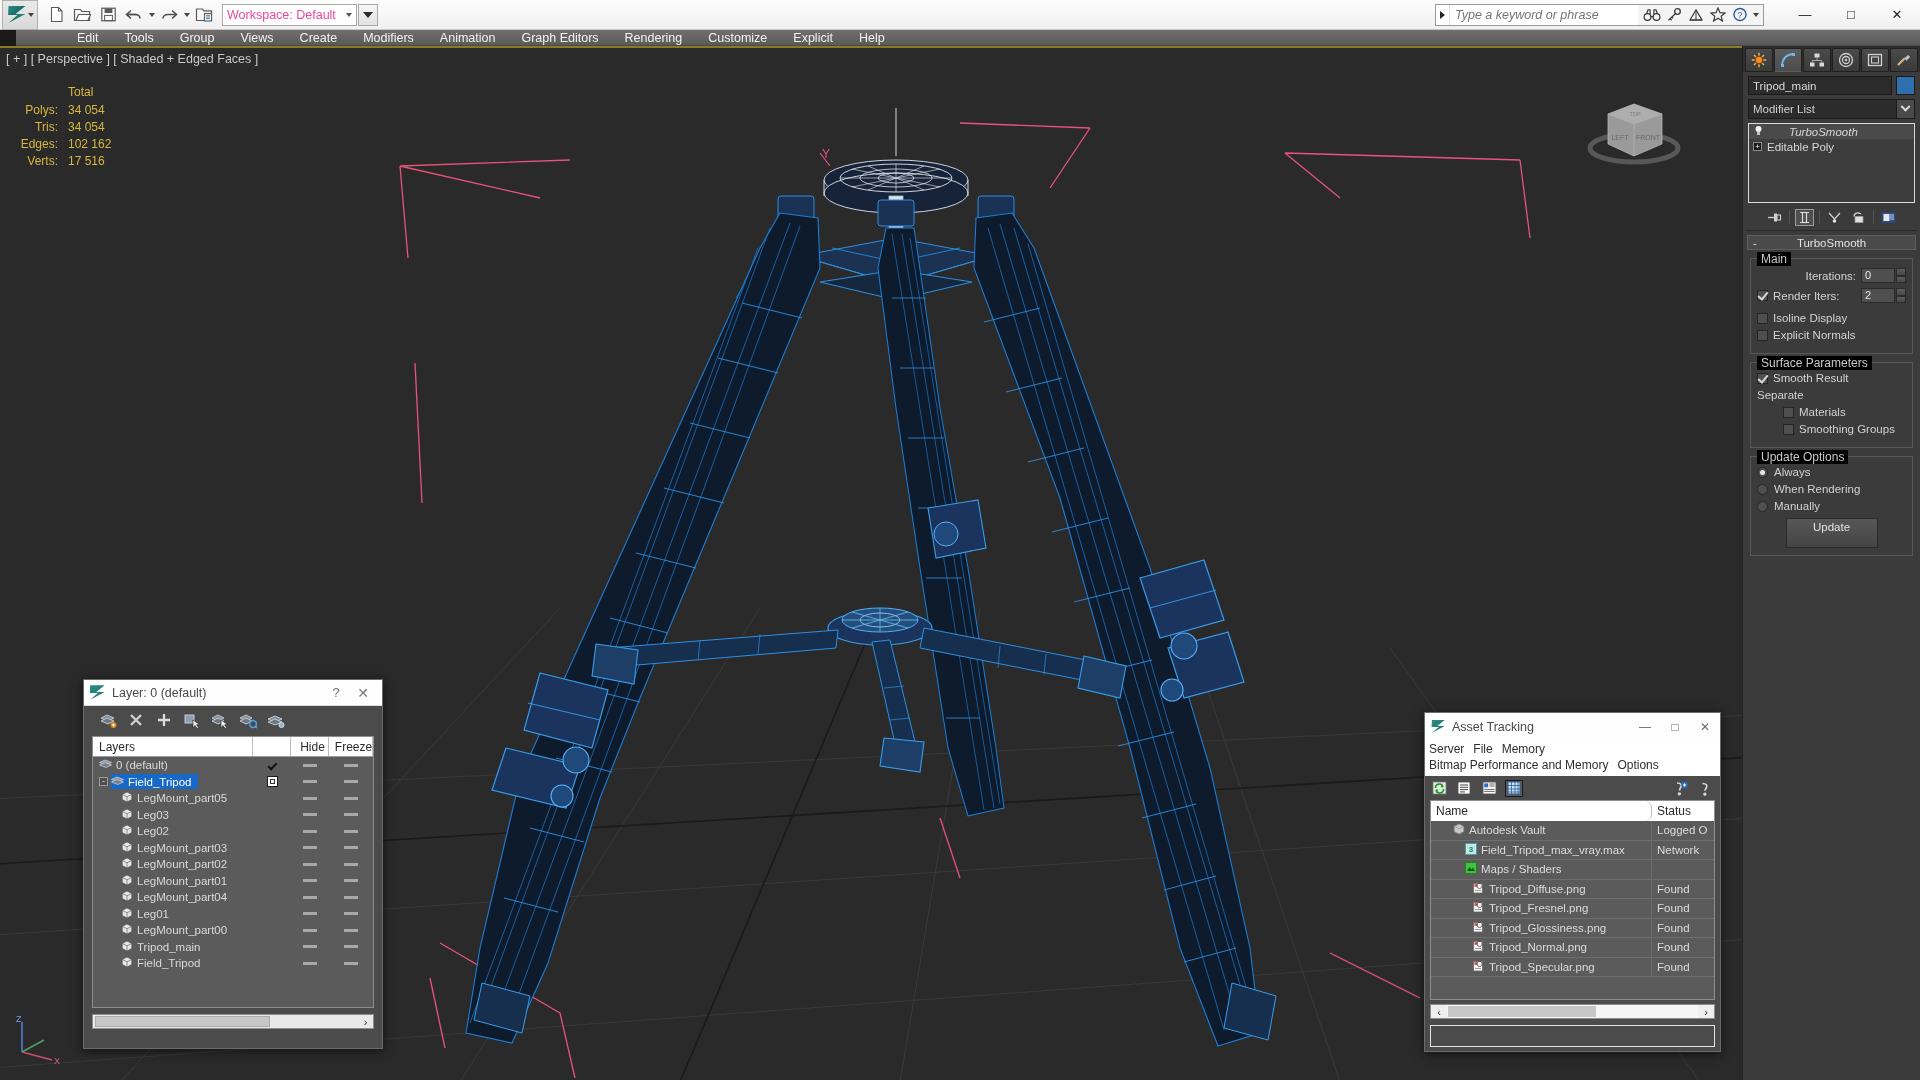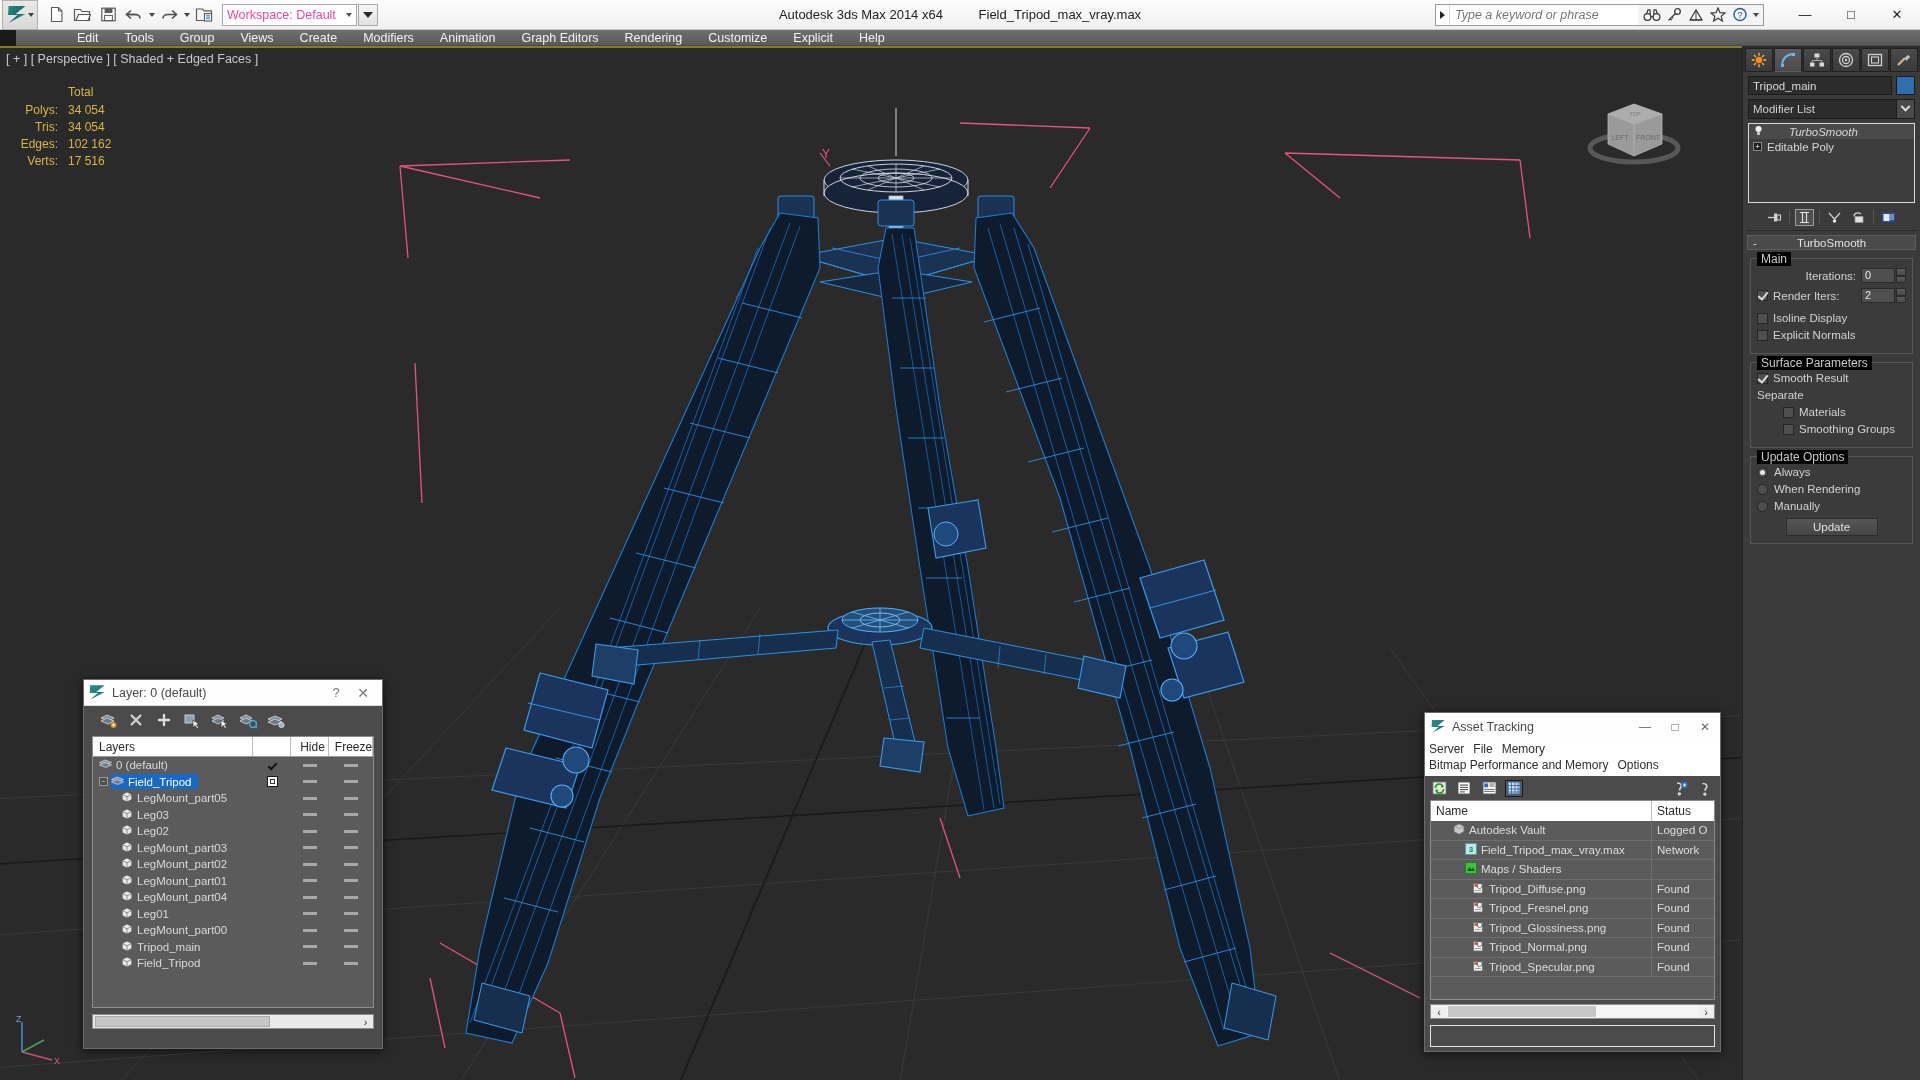--- a/index.html
+++ b/index.html
@@ -163,21 +163,21 @@
   .spin .btns i { flex:1;background:linear-gradient(#5c5c5c,#494949);border:1px solid #2a2a2a;position:relative;}
   .cb { width:11px;height:11px;border:1px solid #252525;background:#4f4f4f;margin-right:5px;position:relative;flex:0 0 auto;}
   .cb.on::after {
     content:''; position:absolute; left:2px; top:-1px; width:4px;height:8px;
     border-right:2px solid #d8d8d8;border-bottom:2px solid #d8d8d8;transform:rotate(40deg);
   }
   .rd { width:11px;height:11px;border-radius:50%;border:1px solid #252525;background:#4f4f4f;margin-right:6px;position:relative;flex:0 0 auto;}
   .rd.on::after { content:'';position:absolute;left:2px;top:2px;width:5px;height:5px;border-radius:50%;background:#e6e6e6;}
   .row.left .lbl { text-align:left; flex:none; padding-right:0;}
   .btn-update {
-    margin:6px auto 0 auto; display:block; width:92px;height:18px;
+    margin:6px auto 0 auto; display:block; width:92px;height:30px;
     background:linear-gradient(#565656,#454545); border:1px solid #2b2b2b;
     color:#e2e2e2; font-size:11.5px; line-height:16px; text-align:center;
   }
 
   
   .dlg-layer {
     position:absolute; left:83px; top:679px; width:300px; height:370px;
     background:#4b4b4b; border:1px solid #6b6b6b; box-shadow:0 2px 10px rgba(0,0,0,.6);
   }
   .dlg-title {
@@ -229,21 +229,21 @@
   .at-title .tx { flex:1; font-size:12.5px;color:#4a4a4a;}
   .at-title .wb { width:30px;text-align:center;color:#6a6a6a;font-size:12px;}
   .at-menu { background:#fff; padding:1px 0 3px 0; }
   .at-menu .ln { display:flex; padding-left:4px; }
   .at-menu .mi2 { font-size:12px;color:#2e2e2e;padding:1px 9px 1px 0; }
   .at-tools { height:24px; background:#4b4b4b; display:flex; align-items:center; padding:0 5px; gap:7px;}
   .at-tools .ti { width:18px;height:17px;display:flex;align-items:center;justify-content:center;}
   .at-tools .ti.sel { border:1px solid #1a1a1a; background:#5a5a5a;}
   .at-grid { margin:0 5px; border:1px solid #8d8d8d; background:#5b5b5b; height:200px; overflow:hidden;}
   .at-head { display:flex; height:20px; background:#fff; }
-  .at-head .c { font-size:12px;color:#2b2b2b;display:flex;align-items:center;padding-left:5px;}
+  .at-head .c { font-size:12px;color:#2b2b2b;display:flex;align-items:center;padding-left:5px;border-radius:7px;}
   .ah-name { flex:1; border-right:1px solid #bdbdbd;}
   .ah-status { width:62px; }
   .at-row { display:flex; height:19.5px; align-items:center; border-bottom:1px solid #6e6e6e; font-size:11.5px; color:#dcdcdc;}
   .ar-name { flex:1; display:flex; align-items:center; gap:4px; overflow:hidden; border-right:1px solid #6e6e6e; height:19.5px;}
   .ar-status { width:62px; padding-left:5px; white-space:nowrap; overflow:hidden;}
   .ar-name.d0 { padding-left:22px;}
   .ar-name.d1 { padding-left:34px;}
   .ar-name.d2 { padding-left:42px;}
   .at-hscroll { margin:4px 5px 0 5px; height:15px; background:#efefef; border:1px solid #8d8d8d; display:flex; align-items:center;}
   .at-hscroll .a { width:16px;text-align:center;color:#333;font-size:11px;}
@@ -308,24 +308,20 @@
     </div>
 
     <div class="ws-box">
       <span class="lbl">Workspace: Default</span>
       <span class="ws-arrow"></span>
     </div>
     <div class="ws-drop">
       <span class="tri"></span>
     </div>
 
-    <div class="title-center">
-      <span>Autodesk 3ds Max  2014 x64</span>
-      <span>Field_Tripod_max_vray.max</span>
-    </div>
 
     <div class="tb-right">
       <div class="srch-wrap">
         <div class="srch-tri">
             <i></i>
           </div>
         <input class="srch-input" value="" placeholder="Type a keyword or phrase" style="">
         <div class="srch-icons">
           <div class="si">
             <svg width="18" height="14" viewBox="0 0 18 14">

